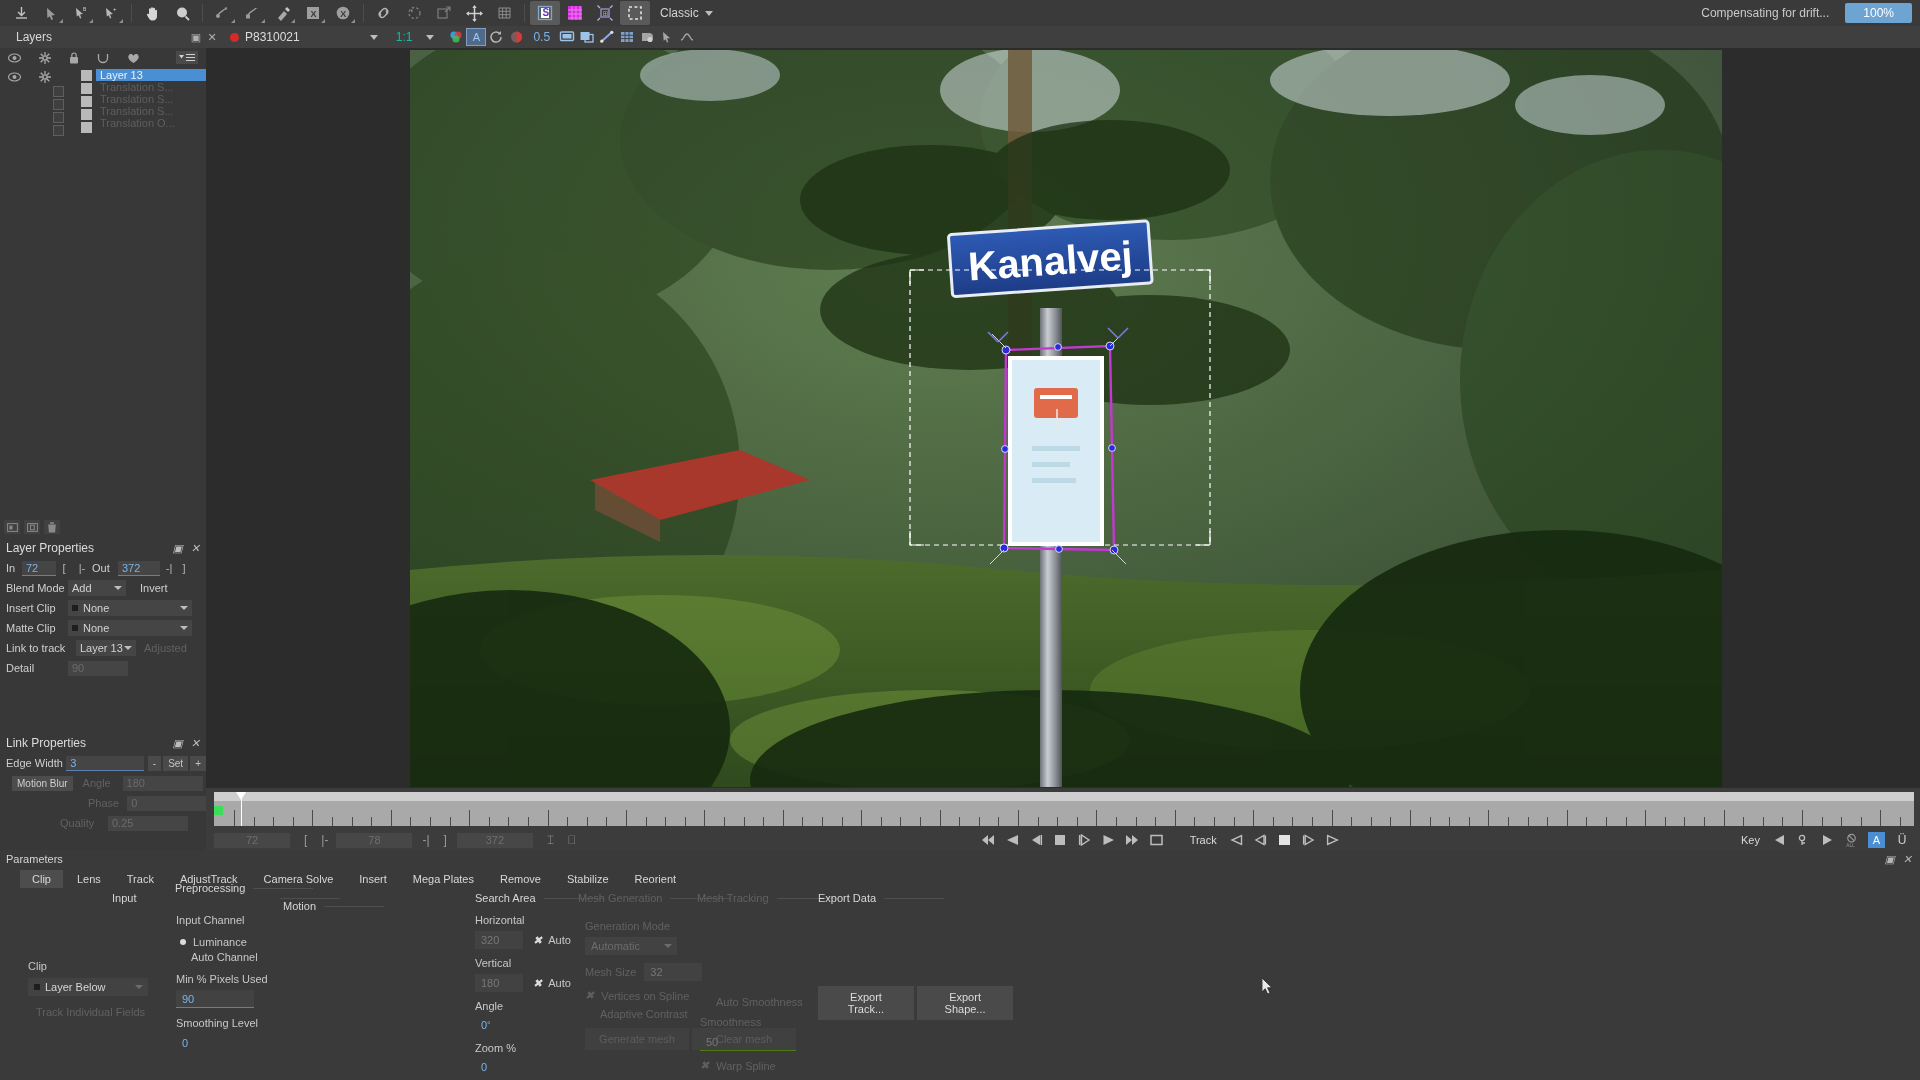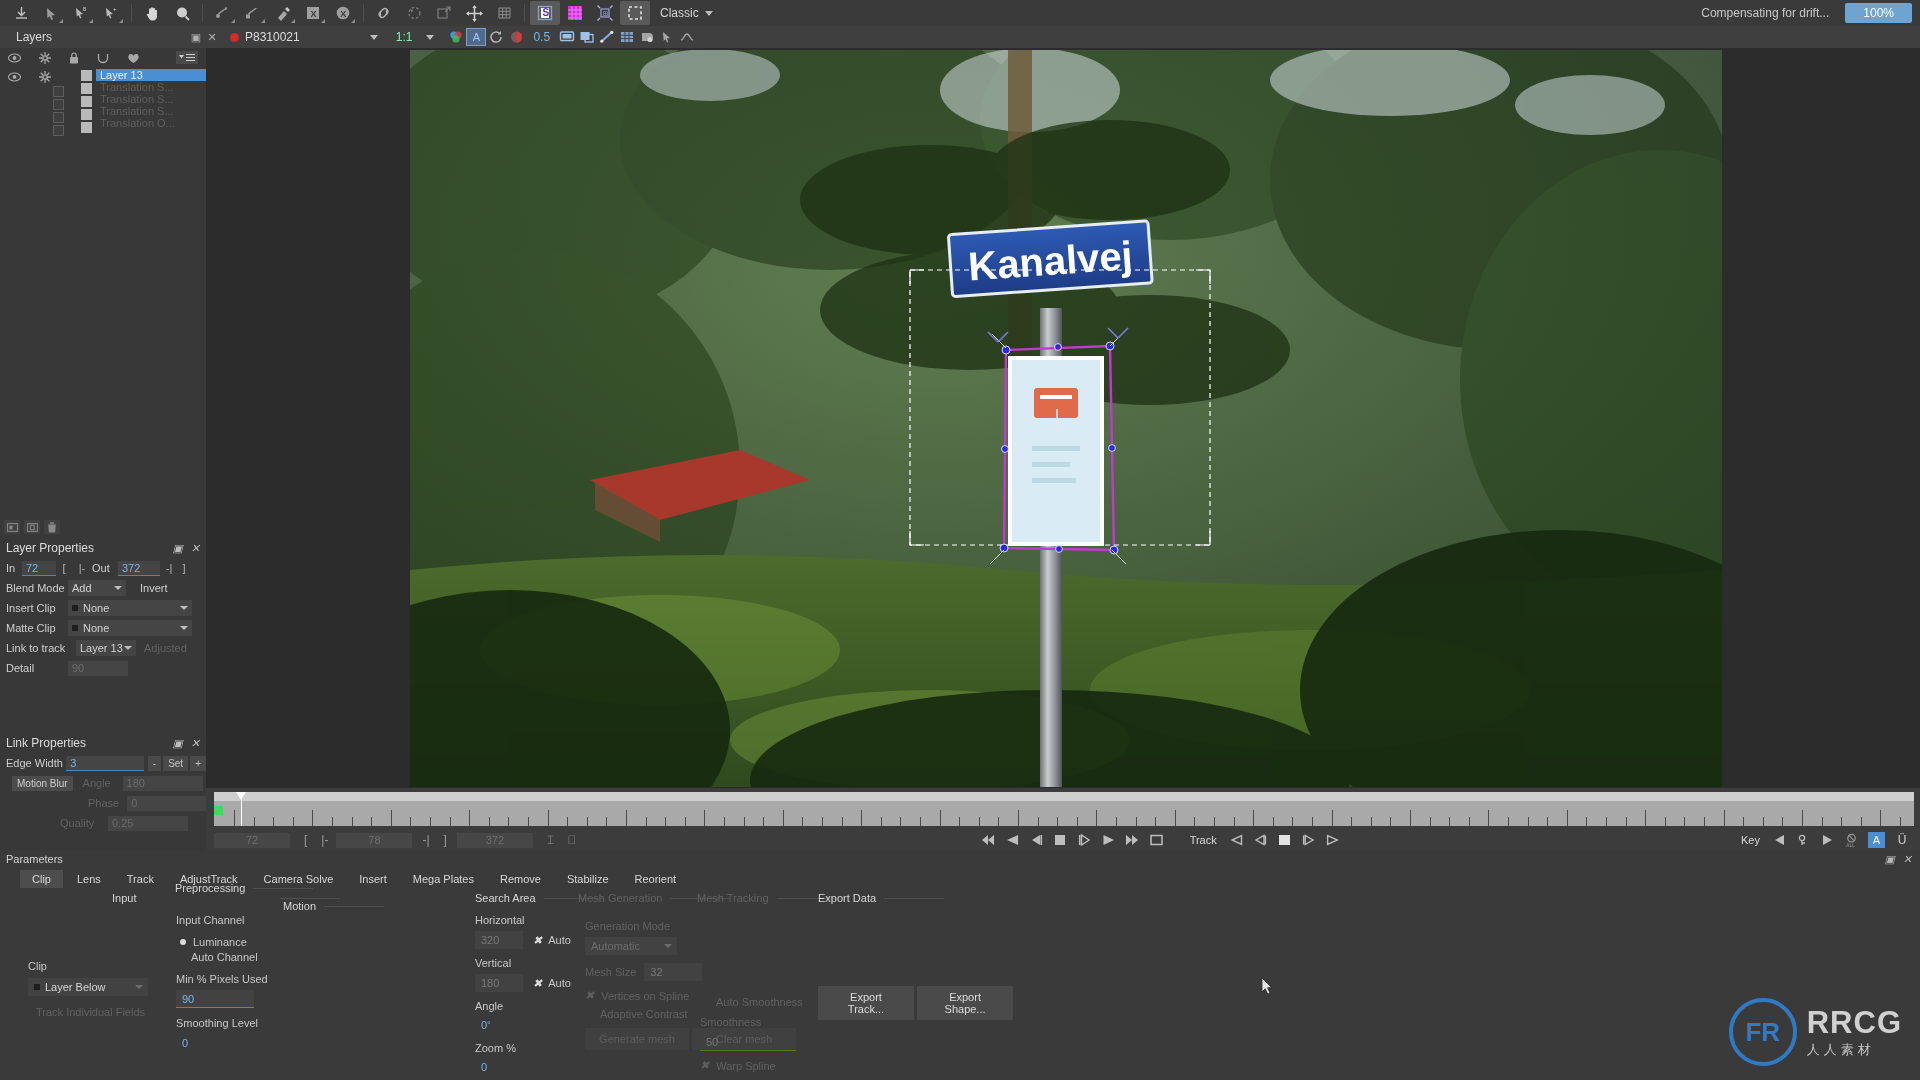--- a/index.html
+++ b/index.html
@@ -282,21 +282,21 @@
     <div class="mini">▣</div>
     <div class="mini">✕</div>
     <div style="width:10px"></div>
     <div class="clipname">
       <i class="reddot"></i>
       <span>P8310021</span>
     </div>
     <div style="width:70px"></div>
     <i class="caret"></i>
     <div style="width:18px"></div>
-    <span style="font-size:12px;color:#86efac">1:1</span>
+    <span style="font-size:12px;color:#14b8a6">1:1</span>
     <div style="width:14px"></div>
     <i class="caret"></i>
     <div style="width:12px"></div>
 
     <div class="b2btn">
       <svg width="16" height="14" viewBox="0 0 16 14">
           <circle cx="6" cy="5" r="3.6" fill="#2fa2dd"></circle>
           <circle cx="10" cy="5" r="3.6" fill="#d43f3f" opacity=".85"></circle>
           <circle cx="8" cy="9" r="3.6" fill="#3fbf5a" opacity=".85"></circle>
         </svg>
@@ -1027,23 +1027,14 @@
       <div class="pbtn" style="width:96px;text-align:center;margin-top:8px">Export Shape...</div>
     </div>
   </div>
 
   <div class="cursor" style="left:1262px; top:978px">
     <svg width="12" height="18" viewBox="0 0 12 18">
         <path d="M0 0l0 14 3.2-3.3L5.6 16 8 15l-2.4-5.2 4.4 0z" fill="#e8e8e8" stroke="#222" stroke-width=".8"></path>
       </svg>
   </div>
 
-  <div class="wm">
-    <div class="wm-ring">
-      <span>FR</span>
-    </div>
-    <div>
-      <div class="wm-txt1">RRCG</div>
-      <div class="wm-txt2">人人素材</div>
-    </div>
-  </div>
 
 </div>
 
 </body></html>

